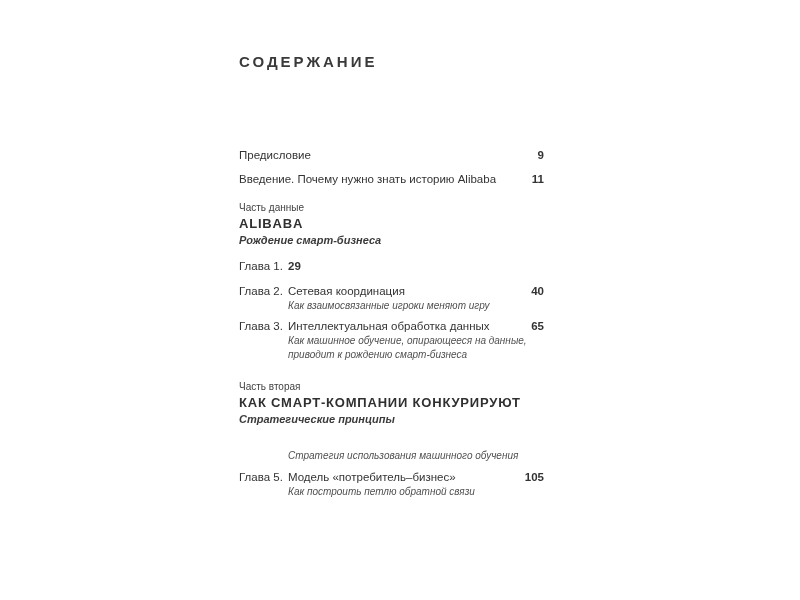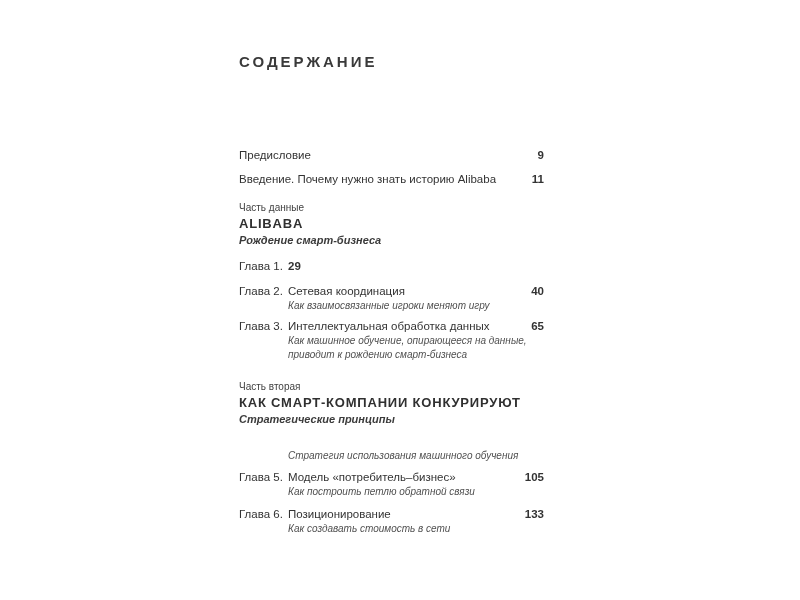--- a/index.html
+++ b/index.html
@@ -74,21 +74,15 @@
 
     <div class="abs sub" style="top:449px">Стратегия использования машинного обучения</div>
 
     <div class="abs row" style="top:469px">
       <span class="ch-label">Глава 5.</span>
       <span class="txt">Модель «потребитель–бизнес»</span>
       <span class="pg">105</span>
     </div>
     <div class="abs sub" style="top:485px">Как построить петлю обратной связи</div>
 
-    <div class="abs row" style="top:506px">
-      <span class="ch-label">Глава 6.</span>
-      <span class="txt">Позиционирование</span>
-      <span class="pg">133</span>
-    </div>
-    <div class="abs sub" style="top:522px">Как создавать стоимость в сети</div>
 
   </div>
 </div>
 
 </body></html>

